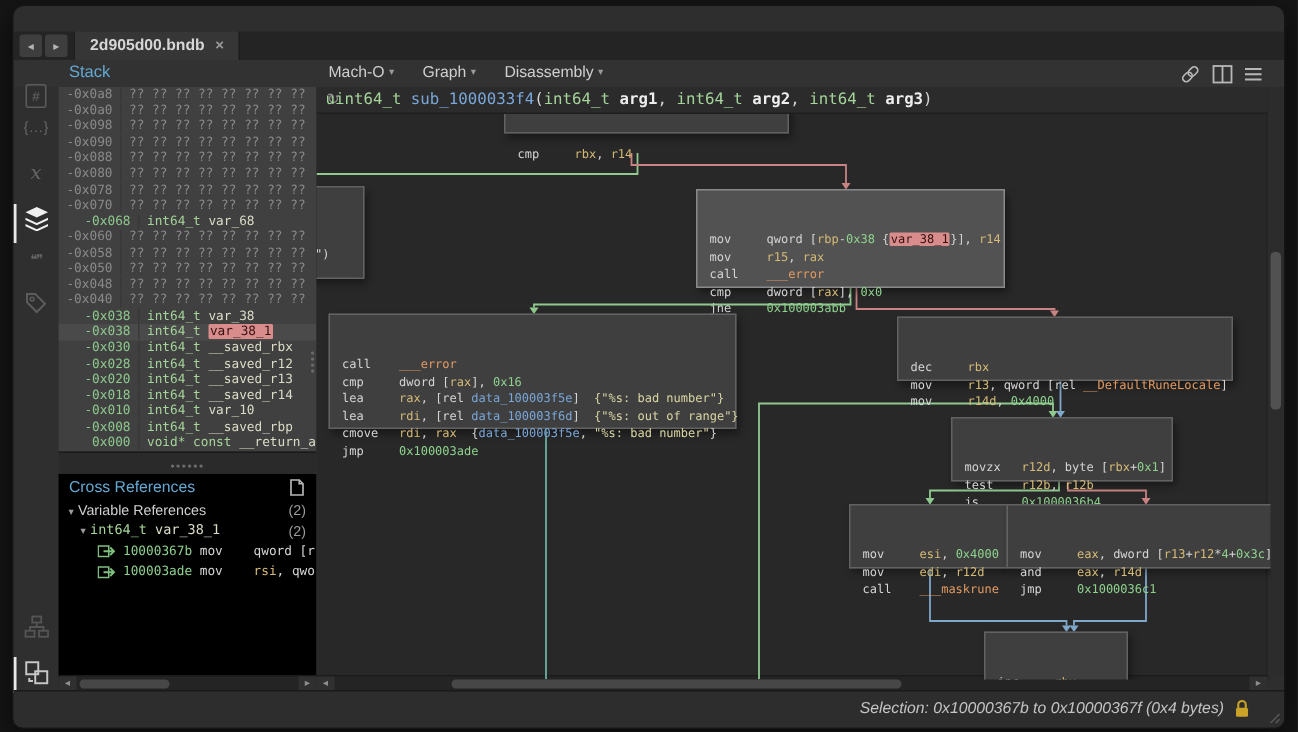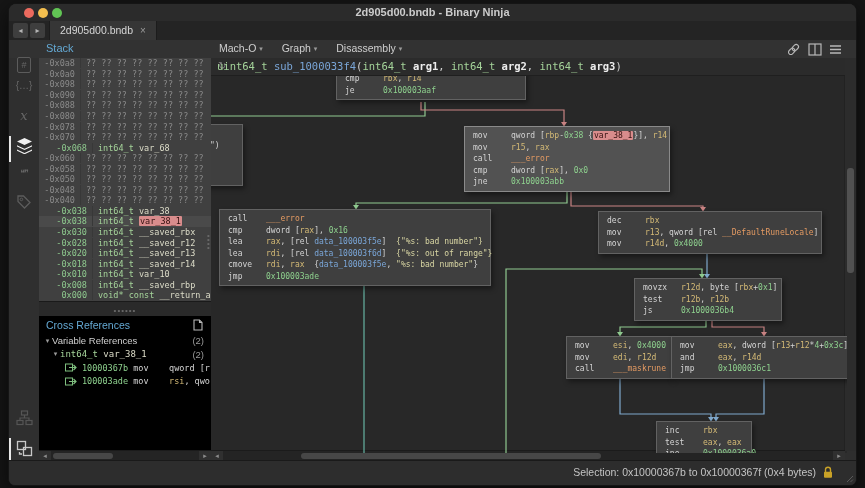--- a/index.html
+++ b/index.html
@@ -10,21 +10,21 @@
        border:1px solid #151515;box-sizing:border-box;}
   
   #titlebar{position:absolute;left:0;top:0;right:0;height:17px;background:#2b2b2b;border-bottom:1px solid #222;}
   .tl{position:absolute;top:4px;width:10px;height:10px;border-radius:50%;}
   #title{position:absolute;left:0;right:0;top:2px;text-align:center;font-size:11px;font-weight:bold;color:#cccccc;}
   
   #tabbar{position:absolute;left:0;top:17px;right:0;height:19px;background:#242424;border-bottom:1px solid #1c1c1c;}
   .navbtn{position:absolute;top:2px;width:15px;height:15px;background:#3e3e3e;border-radius:2px;
           color:#b5b5b5;font-size:8px;text-align:center;line-height:15px;}
   #tab-active{position:absolute;left:40px;top:0;height:19px;background:#363636;border-left:1px solid #1c1c1c;
-          border-right:1px solid #1c1c1c;padding:0 10px;color:#d6d6d6;font-size:10.5px;line-height:19px;}
+          border-right:1px solid #1c1c1c;padding:0 10px;color:#d6d6d6;font-size:10.5px;line-height:19px;font-weight:bold;}
   #tab-active .close{color:#9a9a9a;margin-left:7px;font-size:10px;}
   
   #headrow{position:absolute;left:0;top:36px;right:0;height:18px;background:#323232;border-bottom:1px solid #1f1f1f;}
   #stack-title{position:absolute;left:37px;top:2px;color:#64a9d4;font-size:11px;}
   #menus{position:absolute;left:210px;top:2px;color:#cfcfcf;font-size:10.5px;}
   #menus .menu{margin-right:16px;}
   #menus .caret{color:#9a9a9a;font-size:7px;vertical-align:1px;}
   #headicons{position:absolute;right:14px;top:1px;display:flex;gap:7px;align-items:center;height:16px;}
   
   #iconstrip{position:absolute;left:0;top:54px;width:30px;bottom:24px;background:#2f2f2f;border-right:1px solid #262626;}
@@ -57,44 +57,38 @@
   #funchead{position:absolute;left:202px;top:54px;right:11px;height:17px;background:#2b2b2b;border-bottom:1px solid #1f1f1f;z-index:5;}
   #funchead .refresh{position:absolute;left:7px;top:2px;color:#8a8a8a;font-size:10px;}
   #functokens{position:absolute;left:6px;top:2px;font:10.5px "DejaVu Sans Mono",monospace;white-space:pre;}
   #canvas{position:absolute;left:202px;top:71px;width:636px;height:378px;background:#282828;overflow:hidden;}
   #edges{position:absolute;left:0;top:0;z-index:1;}
   .node{position:absolute;z-index:2;background:#3f3f3f;border:1px solid #626262;box-sizing:border-box;
         box-shadow:2px 3px 5px rgba(0,0,0,.4);padding:3px 8px;
         font:8px "DejaVu Sans Mono",monospace;line-height:11.5px;white-space:pre;color:#d4d4d4;}
   .node.sel{background:#525252;border-color:#8a8a8a;}
   .node .ln{height:11.5px;}
-  .mn{display:inline-block;width:38px;}
+  .mn{display:inline-block;width:38px;margin-top:24px;}
   
   #vscroll{position:absolute;right:0;top:54px;width:11px;bottom:34px;background:#2c2c2c;border-left:1px solid #222;}
   #vthumb{position:absolute;left:2px;width:7px;top:110px;height:105px;background:#515151;border-radius:3px;}
   .hscroll{position:absolute;height:10px;background:#242424;border-top:1px solid #1b1b1b;}
   .hbtn{position:absolute;top:0;width:12px;height:10px;color:#8d8d8d;font-size:7px;text-align:center;line-height:10px;background:#303030;}
   .hthumb{position:absolute;top:2px;height:6px;background:#474747;border-radius:3px;}
   
   #statusbar{position:absolute;left:0;right:0;bottom:0;height:24px;background:#2d2d2d;border-top:1px solid #1a1a1a;}
-  #seltext{position:absolute;right:40px;top:5px;font-size:10.5px;color:#c4c4c4;}
+  #seltext{position:absolute;right:40px;top:5px;font-size:10.5px;color:#c4c4c4;font-style:italic;}
   #grip{position:absolute;right:2px;bottom:2px;width:10px;height:10px;}
   .vsplit-dots{position:absolute;color:#6a6a6a;font-size:8px;line-height:4px;z-index:6;}
 </style>
 </head>
 <body>
 
 <div id="win">
 
-  <div id="titlebar">
-    <span class="tl" style="left:15px;background:#ec6a5e;"></span>
-    <span class="tl" style="left:29px;background:#f4bf4f;"></span>
-    <span class="tl" style="left:43px;background:#61c554;"></span>
-    <div id="title">2d905d00.bndb - Binary Ninja</div>
-  </div>
 
   <div id="tabbar">
     <div class="navbtn" style="left:4px;">◂</div>
     <div class="navbtn" style="left:21px;">▸</div>
     <div id="tab-active"><span>2d905d00.bndb</span><span class="close">×</span></div>
   </div>
 
   <div id="headrow">
     <div id="stack-title">Stack</div>
     <div id="menus">
@@ -239,21 +233,21 @@
         <path d="M153,209 L153,378" fill="none" stroke="#66b2a2" stroke-width="1.2"></path>
         <path d="M495,244 L495,252 L409,252 L409,257" fill="none" stroke="#8fc98f" stroke-width="1.2"></path>
         <polygon points="406,257 412,257 409,261.5" fill="#8fc98f"></polygon>
         <path d="M501,244 L501,252 L553,252 L553,257" fill="none" stroke="#c98383" stroke-width="1.2"></path>
         <polygon points="550,257 556,257 553,261.5" fill="#c98383"></polygon>
         <path d="M409,302 L409,339 L500,339 L500,342" fill="none" stroke="#7fa8cc" stroke-width="1.2"></path>
         <polygon points="497,342 503,342 500,346.5" fill="#7fa8cc"></polygon>
         <path d="M553,302 L553,339 L505,339 L505,342" fill="none" stroke="#7fa8cc" stroke-width="1.2"></path>
         <polygon points="502,342 508,342 505,346.5" fill="#7fa8cc"></polygon>
       </svg>
-  <div class="node" style="left: 125px; top: -6px; width: 190px;"><div class="ln"><span class="mn tk-plain">cmp</span><span class="tk-reg">rbx</span><span class="tk-plain">, </span><span class="tk-reg">r14</span></div><div class="ln"><span class="mn tk-plain">je</span><span class="tk-addr">0x100003aaf</span></div></div>
+  <div class="node" style="left: 125px; top: -6px; width: 190px;"><div class="ln"><span class="mn tk-plain">cmp</span><span class="tk-reg">rbx</span><span class="tk-plain">, </span><span class="tk-reg">r14</span></div></div>
       <div class="node" style="left: -10px; top: 49px; width: 42px; height: 62px; overflow: hidden;"><div class="ln"><span class="mn tk-plain"></span></div><div class="ln"><span class="mn tk-plain">")</span></div></div>
       <div class="node sel" style="left: 253px; top: 51px; width: 206px;"><div class="ln"><span class="mn tk-plain">mov</span><span class="tk-plain">qword [</span><span class="tk-reg">rbp</span><span class="tk-plain">-</span><span class="tk-num">0x38</span><span class="tk-plain"> {</span><span class="tk-hl">var_38_1</span><span class="tk-plain">}], </span><span class="tk-reg">r14</span></div><div class="ln"><span class="mn tk-plain">mov</span><span class="tk-reg">r15</span><span class="tk-plain">, </span><span class="tk-reg">rax</span></div><div class="ln"><span class="mn tk-plain">call</span><span class="tk-sym">___error</span></div><div class="ln"><span class="mn tk-plain">cmp</span><span class="tk-plain">dword [</span><span class="tk-reg">rax</span><span class="tk-plain">], </span><span class="tk-num">0x0</span></div><div class="ln"><span class="mn tk-plain">jne</span><span class="tk-addr">0x100003abb</span></div></div>
       <div class="node" style="left: 8px; top: 134px; width: 272px;"><div class="ln"><span class="mn tk-plain">call</span><span class="tk-sym">___error</span></div><div class="ln"><span class="mn tk-plain">cmp</span><span class="tk-plain">dword [</span><span class="tk-reg">rax</span><span class="tk-plain">], </span><span class="tk-num">0x16</span></div><div class="ln"><span class="mn tk-plain">lea</span><span class="tk-reg">rax</span><span class="tk-plain">, [rel </span><span class="tk-data">data_100003f5e</span><span class="tk-plain">]  </span><span class="tk-str">{"%s: bad number"}</span></div><div class="ln"><span class="mn tk-plain">lea</span><span class="tk-reg">rdi</span><span class="tk-plain">, [rel </span><span class="tk-data">data_100003f6d</span><span class="tk-plain">]  </span><span class="tk-str">{"%s: out of range"}</span></div><div class="ln"><span class="mn tk-plain">cmove</span><span class="tk-reg">rdi</span><span class="tk-plain">, </span><span class="tk-reg">rax</span><span class="tk-plain">  {</span><span class="tk-data">data_100003f5e</span><span class="tk-plain">, </span><span class="tk-str">"%s: bad number"</span><span class="tk-plain">}</span></div><div class="ln"><span class="mn tk-plain">jmp</span><span class="tk-addr">0x100003ade</span></div></div>
       <div class="node" style="left: 387px; top: 136px; width: 224px;"><div class="ln"><span class="mn tk-plain">dec</span><span class="tk-reg">rbx</span></div><div class="ln"><span class="mn tk-plain">mov</span><span class="tk-reg">r13</span><span class="tk-plain">, qword [rel </span><span class="tk-sym">__DefaultRuneLocale</span><span class="tk-plain">]</span></div><div class="ln"><span class="mn tk-plain">mov</span><span class="tk-reg">r14d</span><span class="tk-plain">, </span><span class="tk-num">0x4000</span></div></div>
       <div class="node" style="left: 423px; top: 203px; width: 148px;"><div class="ln"><span class="mn tk-plain">movzx</span><span class="tk-reg">r12d</span><span class="tk-plain">, byte [</span><span class="tk-reg">rbx</span><span class="tk-plain">+</span><span class="tk-num">0x1</span><span class="tk-plain">]</span></div><div class="ln"><span class="mn tk-plain">test</span><span class="tk-reg">r12b</span><span class="tk-plain">, </span><span class="tk-reg">r12b</span></div><div class="ln"><span class="mn tk-plain">js</span><span class="tk-addr">0x1000036b4</span></div></div>
       <div class="node" style="left: 355px; top: 261px; width: 106px;"><div class="ln"><span class="mn tk-plain">mov</span><span class="tk-reg">esi</span><span class="tk-plain">, </span><span class="tk-num">0x4000</span></div><div class="ln"><span class="mn tk-plain">mov</span><span class="tk-reg">edi</span><span class="tk-plain">, </span><span class="tk-reg">r12d</span></div><div class="ln"><span class="mn tk-plain">call</span><span class="tk-sym">___maskrune</span></div></div>
       <div class="node" style="left: 460px; top: 261px; width: 180px;"><div class="ln"><span class="mn tk-plain">mov</span><span class="tk-reg">eax</span><span class="tk-plain">, dword [</span><span class="tk-reg">r13</span><span class="tk-plain">+</span><span class="tk-reg">r12</span><span class="tk-plain">*</span><span class="tk-num">4</span><span class="tk-plain">+</span><span class="tk-num">0x3c</span><span class="tk-plain">]</span></div><div class="ln"><span class="mn tk-plain">and</span><span class="tk-reg">eax</span><span class="tk-plain">, </span><span class="tk-reg">r14d</span></div><div class="ln"><span class="mn tk-plain">jmp</span><span class="tk-addr">0x1000036c1</span></div></div>
       <div class="node" style="left: 445px; top: 346px; width: 96px;"><div class="ln"><span class="mn tk-plain">inc</span><span class="tk-reg">rbx</span></div><div class="ln"><span class="mn tk-plain">test</span><span class="tk-reg">eax</span><span class="tk-plain">, </span><span class="tk-reg">eax</span></div><div class="ln"><span class="mn tk-plain">jne</span><span class="tk-addr">0x1000036a0</span></div></div>
     </div>
 

